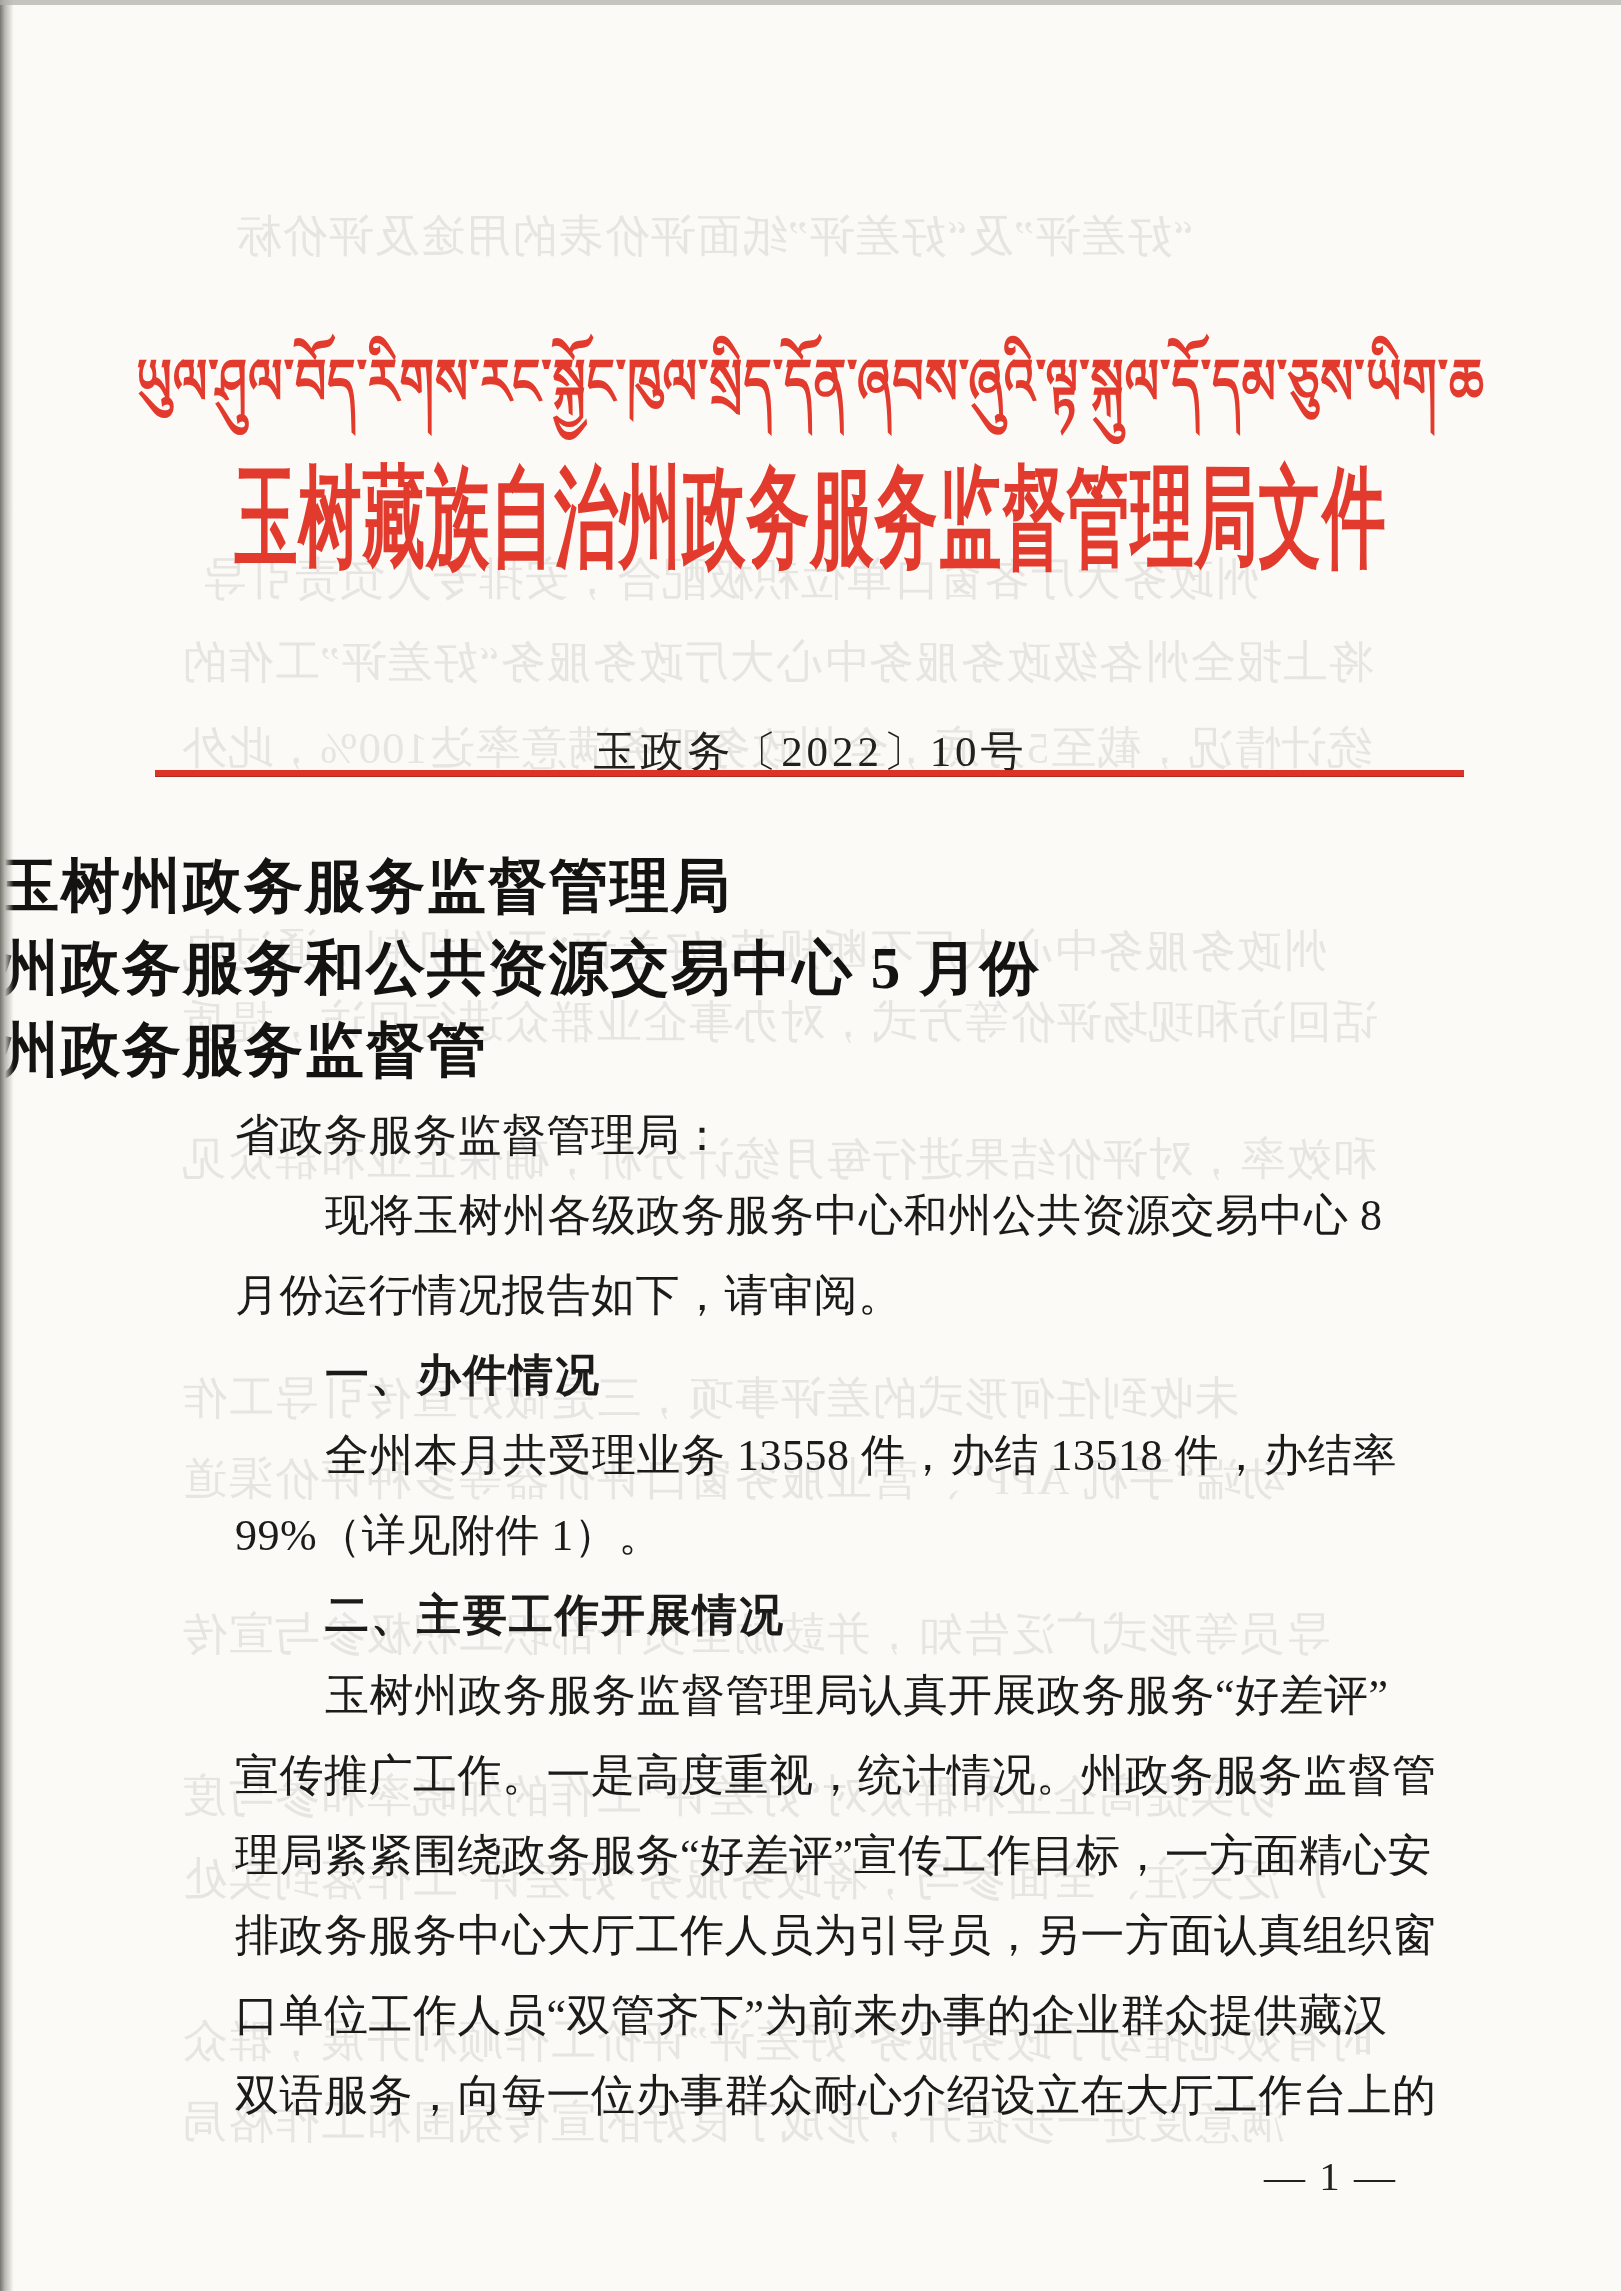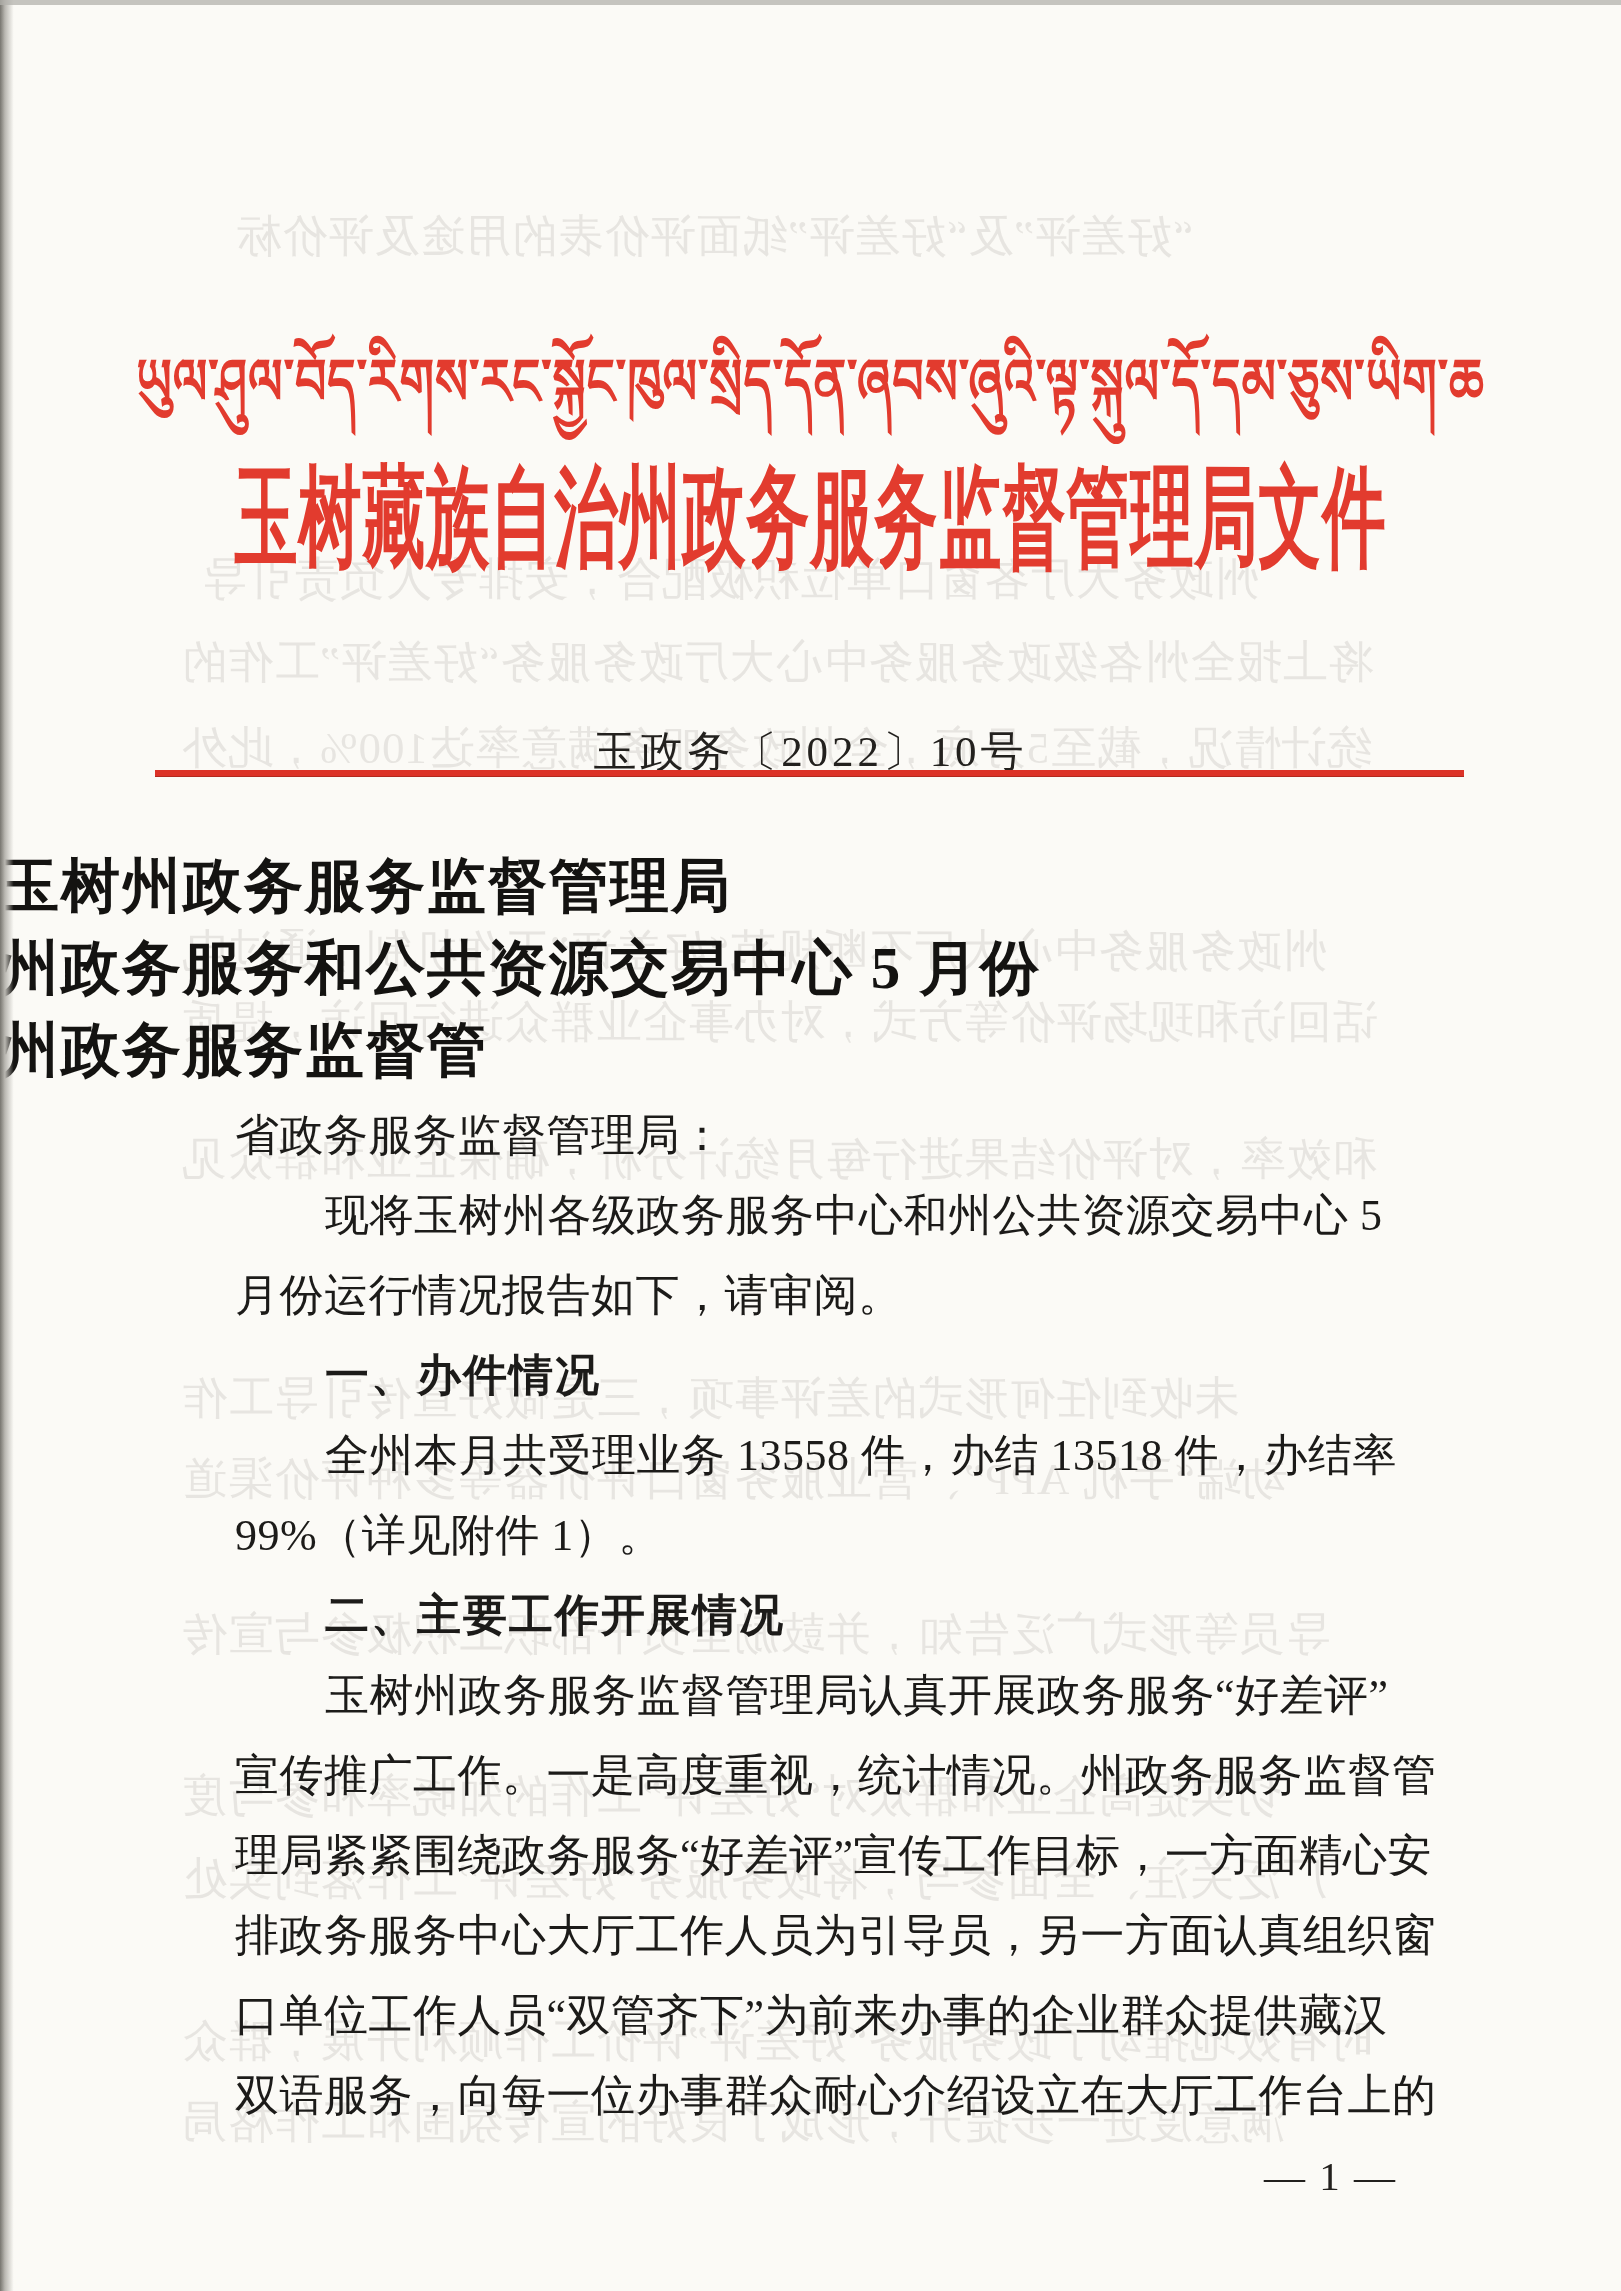--- a/index.html
+++ b/index.html
@@ -66,21 +66,21 @@
   <div class="red-rule"></div>
 
   <div class="doc-title">
     <div>玉树州政务服务监督管理局</div>
     <div>州政务服务和公共资源交易中心 5 月份</div>
     <div>州政务服务监督管</div>
   </div>
 
   <div class="body-text">
     <div class="line">省政务服务监督管理局：</div>
-    <div class="line indent">现将玉树州各级政务服务中心和州公共资源交易中心 5</div>
+    <div class="line indent">现将玉树州各级政务服务中心和州公共资源交易中心 8</div>
     <div class="line">月份运行情况报告如下，请审阅。</div>
     <div class="line indent heading">一、办件情况</div>
     <div class="line indent">全州本月共受理业务 13558 件，办结 13518 件，办结率</div>
     <div class="line">99%（详见附件 1）。</div>
     <div class="line indent heading">二、主要工作开展情况</div>
     <div class="line indent">玉树州政务服务监督管理局认真开展政务服务“好差评”</div>
     <div class="line">宣传推广工作。一是高度重视，统计情况。州政务服务监督管</div>
     <div class="line">理局紧紧围绕政务服务“好差评”宣传工作目标，一方面精心安</div>
     <div class="line">排政务服务中心大厅工作人员为引导员，另一方面认真组织窗</div>
     <div class="line">口单位工作人员“双管齐下”为前来办事的企业群众提供藏汉</div>

